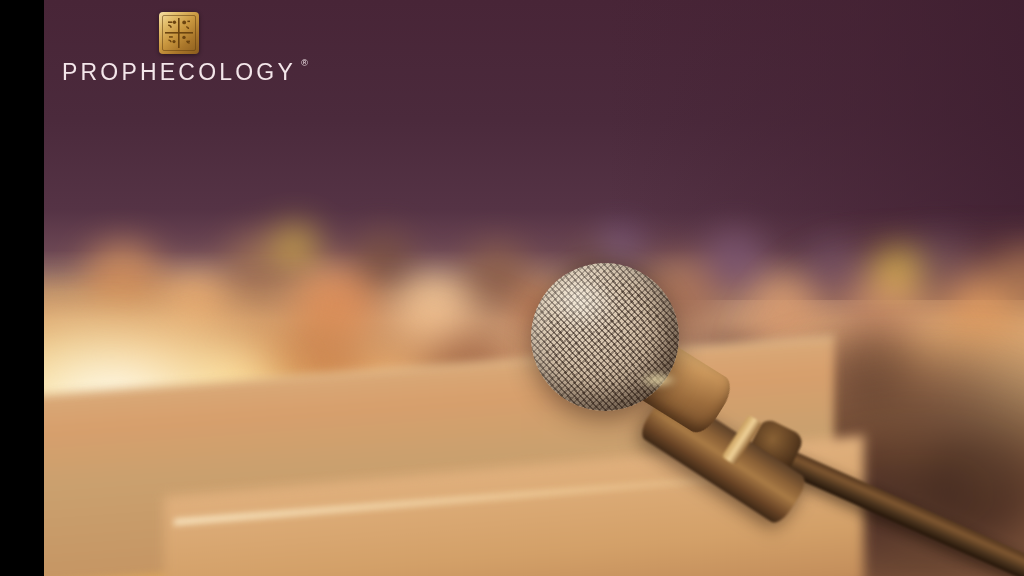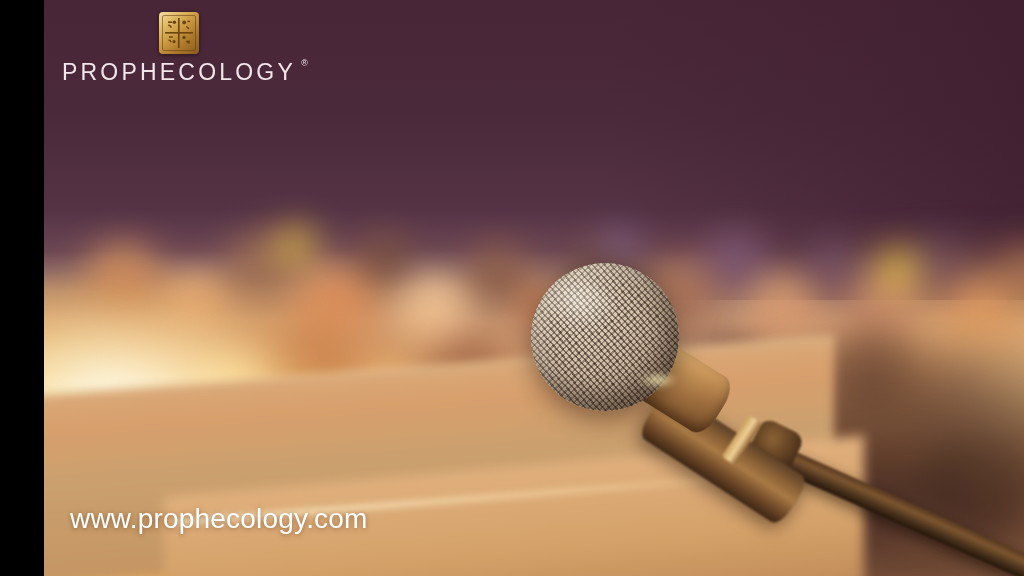--- a/index.html
+++ b/index.html
@@ -329,15 +329,14 @@
           <path d="M24.6 25.8c-2 0-3.3-1.2-3.3-2.8h1.6c0 0.8 0.6 1.3 1.7 1.3z"></path>
         </g>
       </svg>
     </div>
     <div class="logo-word">
       <span>PROPHECOLOGY</span><span class="logo-r">®</span>
     </div>
   </div>
 
 
-  <div class="url">www.prophecology.com</div>
 
 </div>
 
 </body></html>

